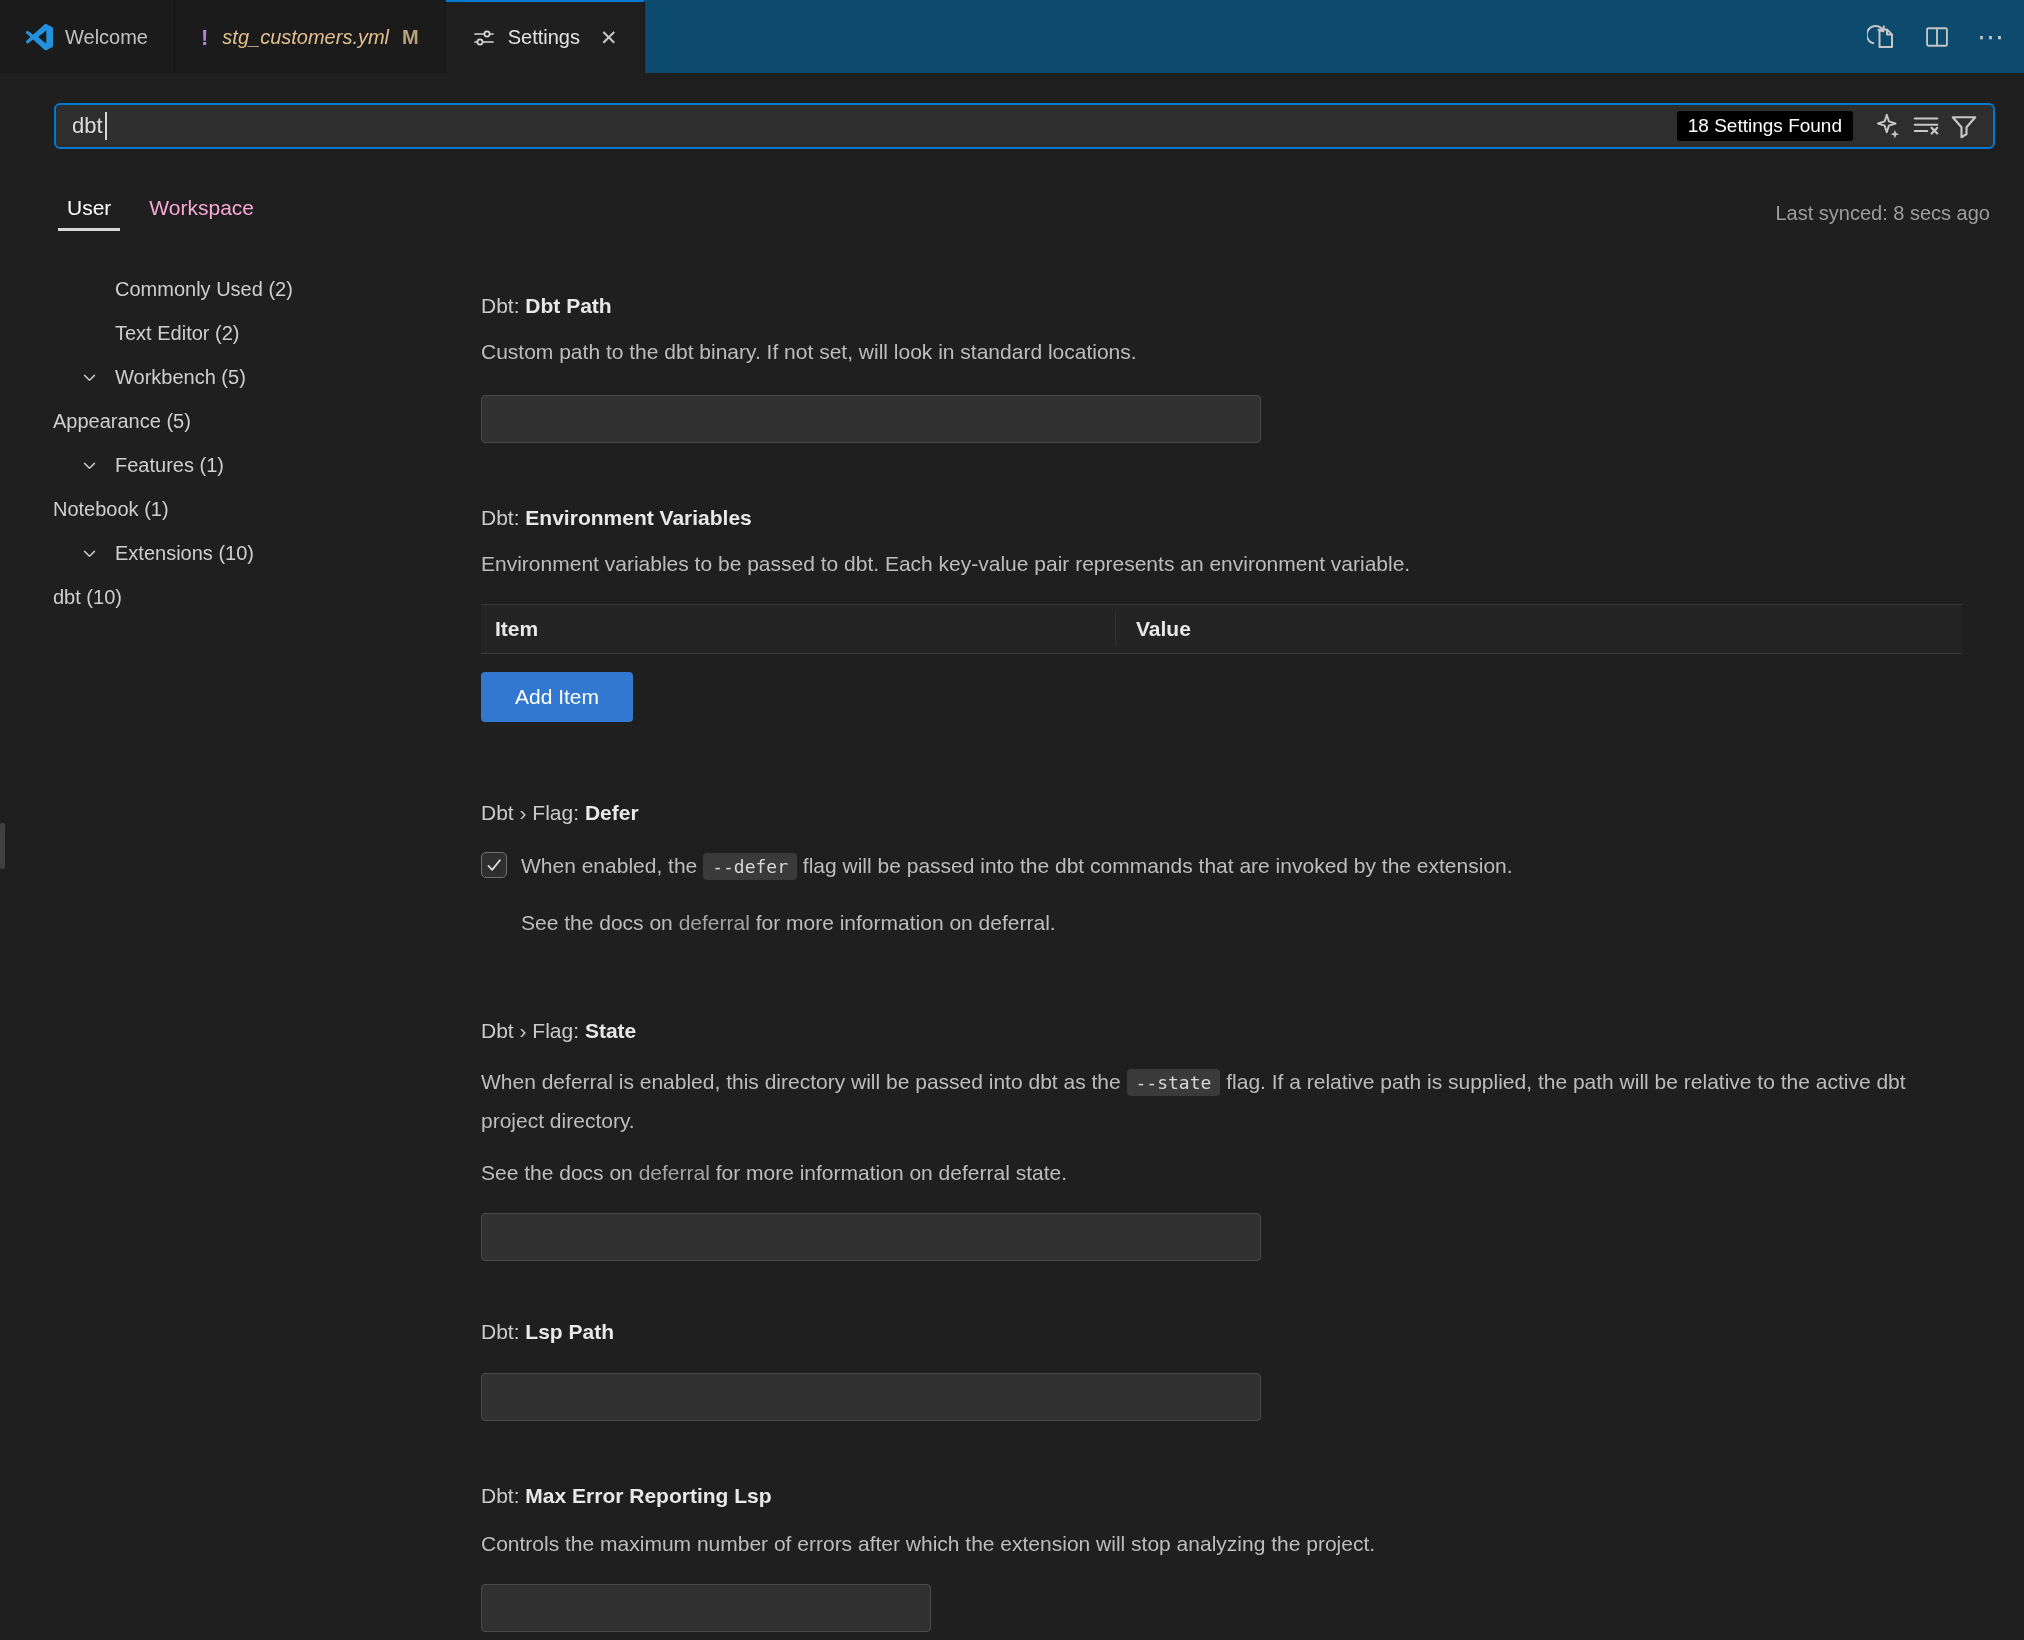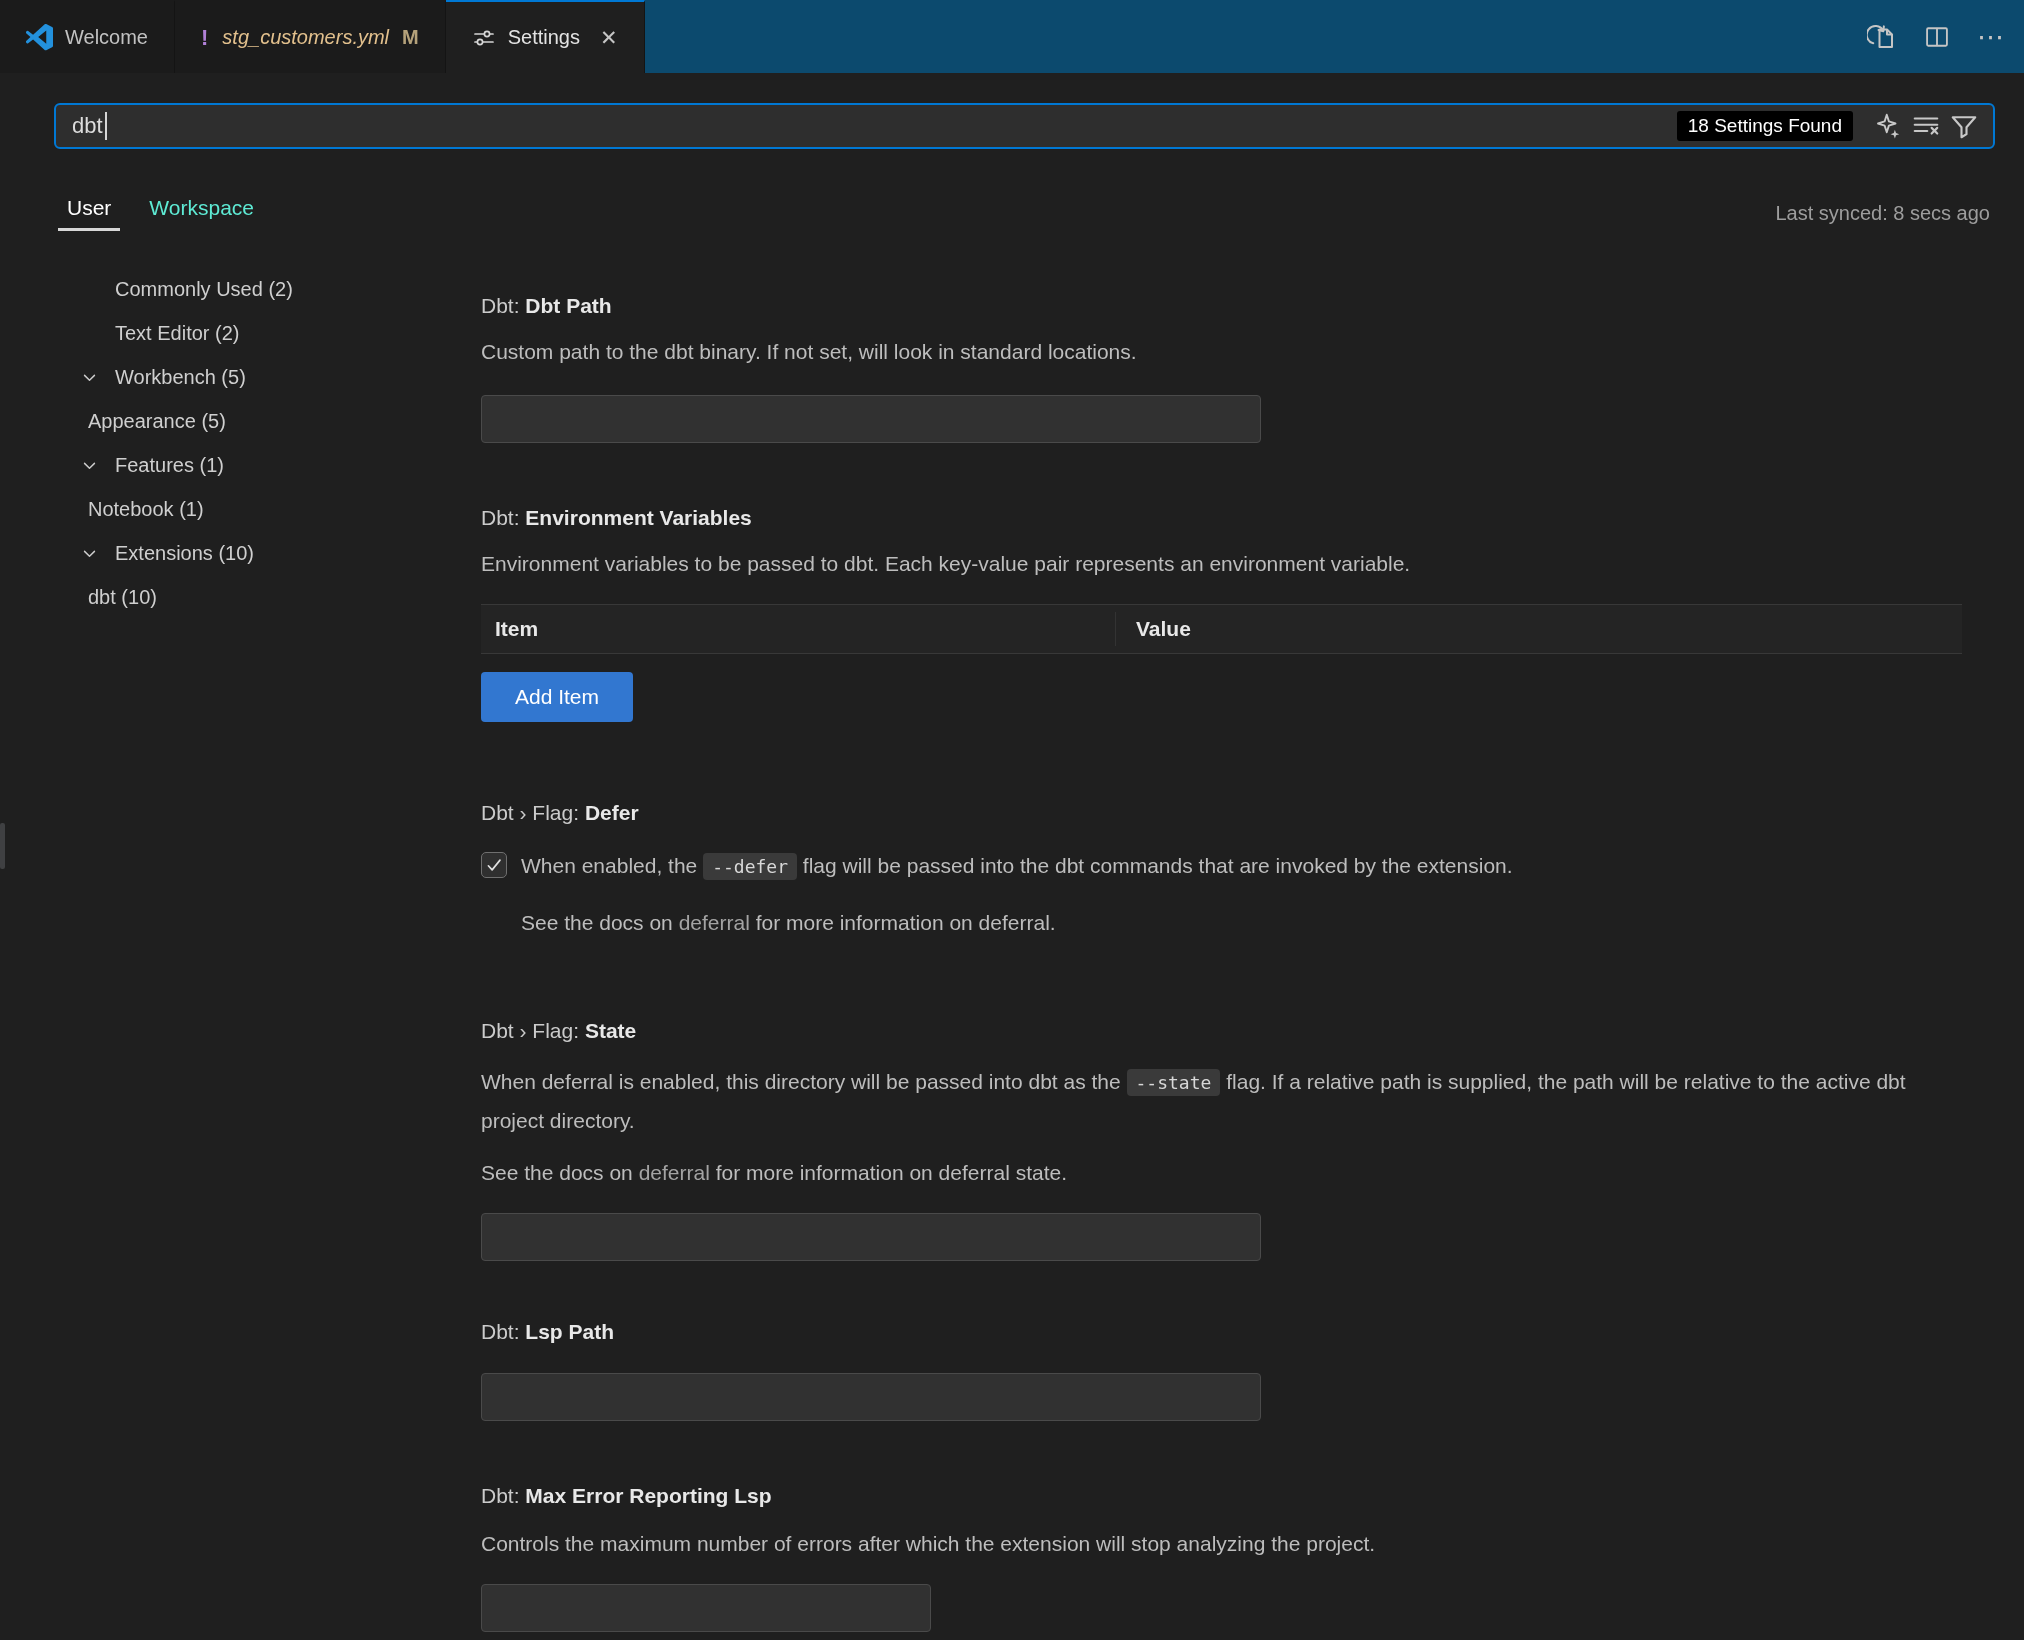--- a/index.html
+++ b/index.html
@@ -27,30 +27,30 @@
   .search-wrap { padding:30px 29px 0 54px; }
   .search-box { height:46px; border:2px solid #0078d4; border-radius:6px; background:#2e2e2e;
                 display:flex; align-items:center; padding:0 12px 0 16px; }
   .search-text { font-size:22px; color:#dcdcdc; }
   .caret { display:inline-block; width:2px; height:28px; background:#d6d6d6; margin-left:2px; vertical-align:middle; }
   .search-spacer { flex:1; }
   .badge { background:#000000; color:#ffffff; font-size:19px; padding:4px 11px; border-radius:3px; margin-right:14px; white-space:nowrap; }
   .sicon { display:flex; align-items:center; justify-content:center; width:34px; height:34px; margin-left:4px; cursor:pointer; }
   
   .scope-row { display:flex; align-items:center; height:46px; margin-top:41px; padding:0 34px 0 58px; }
-  .scope-tab { font-size:21px; color:#5eead4; padding:0 9px 8px 9px; border-bottom:3px solid transparent; cursor:pointer; }
+  .scope-tab { font-size:21px; color:#f9a8d4; padding:0 9px 8px 9px; border-bottom:3px solid transparent; cursor:pointer; }
   .scope-tab.active { color:#ffffff; border-bottom-color:#d7d7d7; }
   .scope-tab + .scope-tab { margin-left:20px; }
   .last-synced { margin-left:auto; font-size:20px; color:#9d9d9d; }
   
   .body { display:flex; margin-top:26px; }
   .toc { width:404px; flex:none; padding-top:5px; }
   .toc-row { position:relative; height:44px; line-height:44px; font-size:20px; color:#cfcfcf; cursor:pointer; }
   .toc-row .lbl0 { padding-left:115px; display:block; }
-  .toc-row .lbl1 { padding-left:88px; display:block; }
+  .toc-row .lbl1 { padding-left:53px; display:block; }
   .toc-chevron { position:absolute; left:81px; top:14px; display:flex; color:#cccccc; }
   .toc-thumb { position:absolute; left:0; top:823px; width:5px; height:46px; background:#3f4042; border-radius:2px; }
   
   .settings-col { flex:1; padding:0 62px 0 77px; min-width:0; }
   .s-title { font-size:21px; line-height:28px; color:#cbcbcb; }
   .s-title b { color:#e8e8e8; }
   .s-desc { font-size:21px; line-height:32px; color:#bdbdbd; }
   .s4 .s-desc { line-height:38px; }
   .docs-line { font-size:21px; line-height:30px; color:#bdbdbd; }
   .link { color:#a3a3a3; cursor:pointer; }

